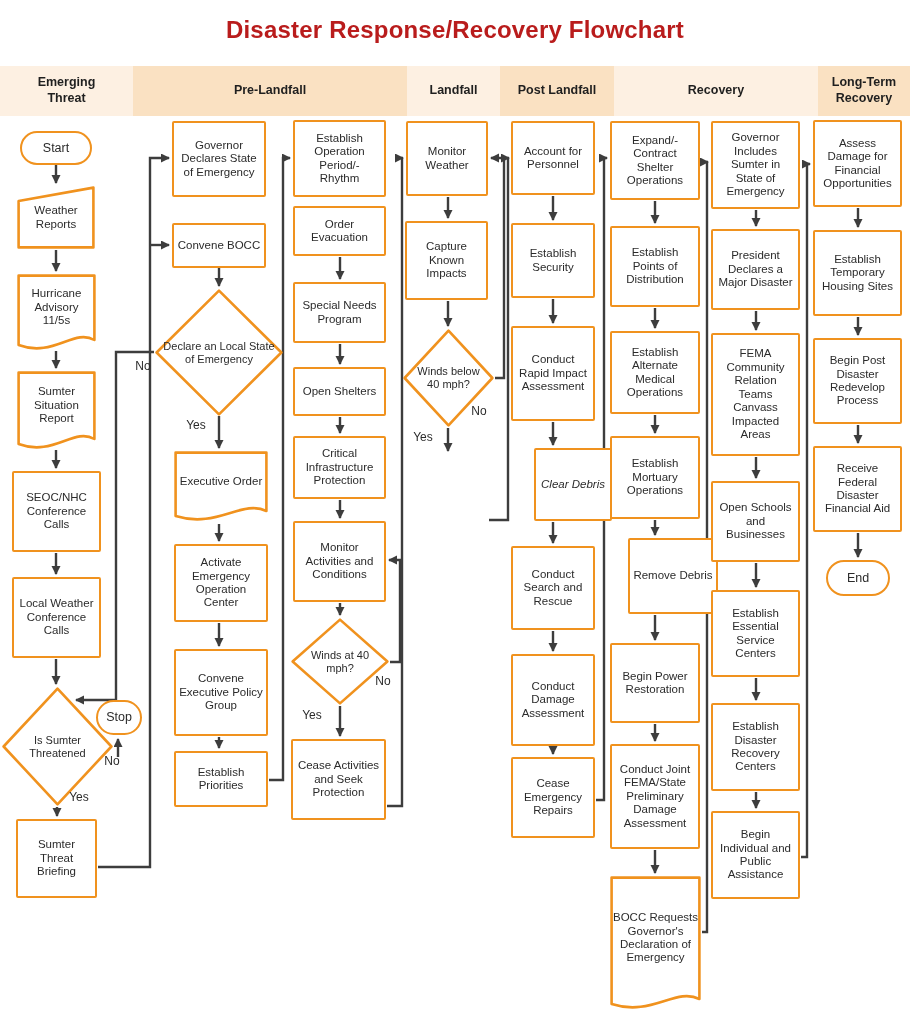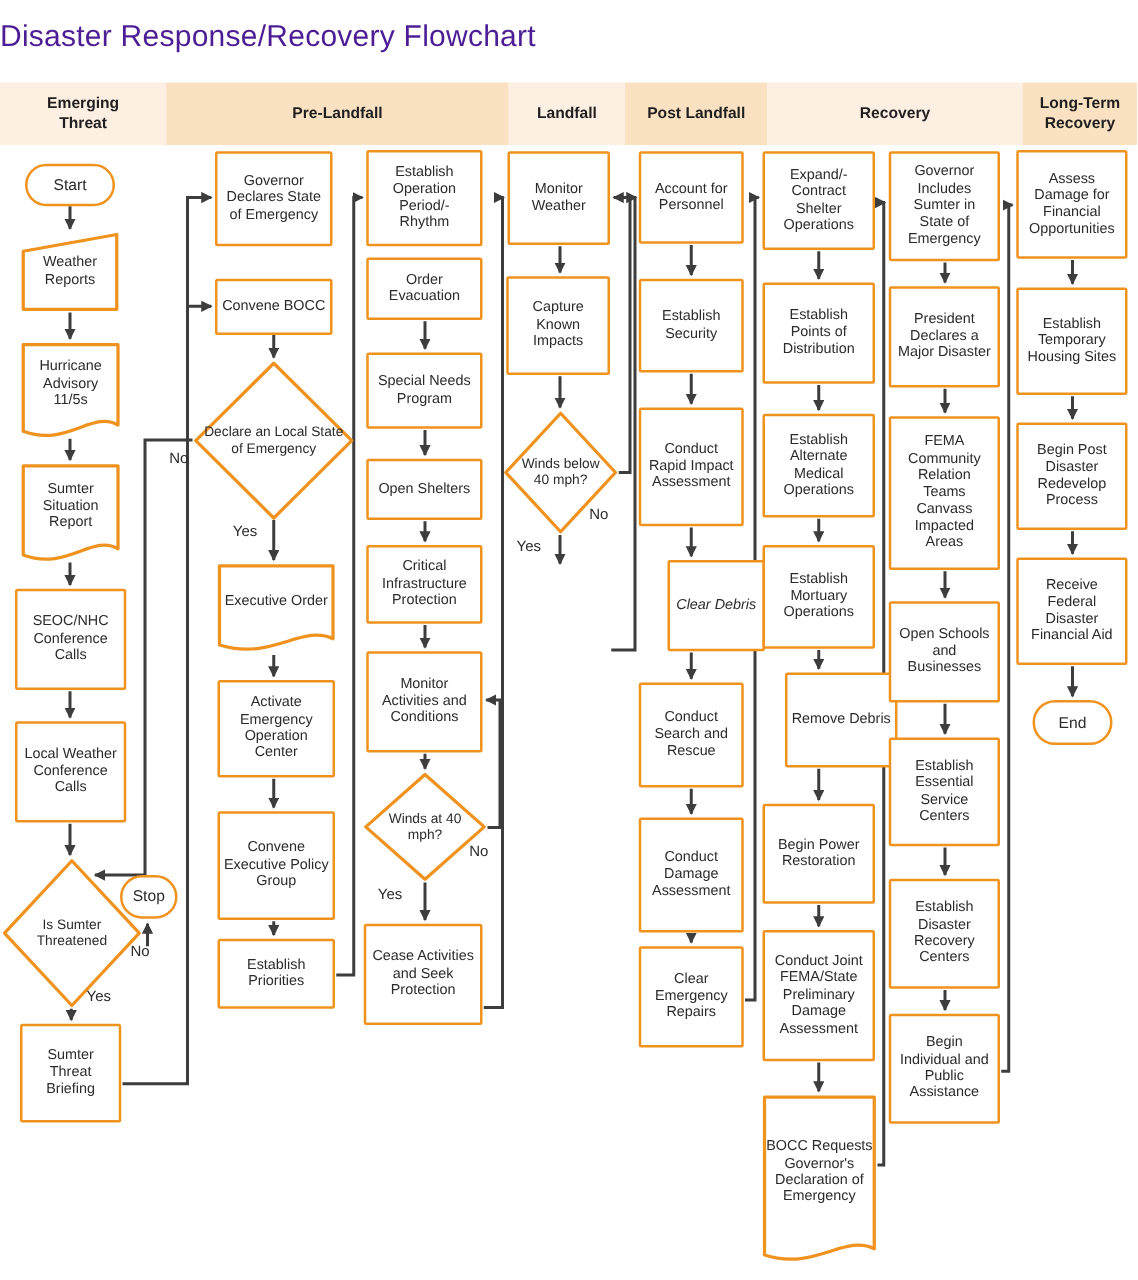--- a/index.html
+++ b/index.html
@@ -1,19 +1,19 @@
 <!DOCTYPE html>
 <html><head>
 <meta charset="utf-8">
 <style>
   html,body{margin:0;padding:0;background:#ffffff;}
   #stage{position:relative;width:910px;height:1024px;overflow:hidden;background:#ffffff;
          font-family:"Liberation Sans","DejaVu Sans",sans-serif;}
-  .title{position:absolute;top:16px;left:0;width:910px;margin:0;
-         font-size:24px;font-weight:normal;color:#4c1d95;letter-spacing:.2px;}
+  .title{position:absolute;top:16px;left:0;width:910px;margin:0;text-align:center;
+         font-size:24px;font-weight:bold;color:#b91c1c;letter-spacing:.2px;}
   .lane{position:absolute;top:66px;height:50px;display:flex;align-items:center;justify-content:center;
         text-align:center;font-weight:bold;font-size:12.5px;color:#1f1f1f;line-height:1.25;}
   .lane.light{background:#FDF0E2;}
   .lane.dark{background:#FAE1C2;}
   .lane .lbl{display:block;}
   .lane.narrow .lbl{max-width:78px;}
   #edge-layer{position:absolute;left:0;top:0;}
   .edge{fill:none;stroke:#3d3d3d;stroke-width:2.4px;}
   .node{position:absolute;box-sizing:border-box;color:#2b2b2b;}
   .node.process{background:#fff;border:2.4px solid #F0921E;border-radius:2px;}
@@ -234,21 +234,21 @@
     <div class="node process" data-name="node-clear-debris" style="left: 534px; top: 448px; width: 78px; height: 73px; font-style: italic;">
       <div class="label" data-name="node-label">Clear Debris</div>
     </div>
     <div class="node process" data-name="node-conduct-search-and-rescue" style="left: 511px; top: 546px; width: 84px; height: 84px;">
       <div class="label" data-name="node-label">Conduct Search and Rescue</div>
     </div>
     <div class="node process" data-name="node-conduct-damage-assessment" style="left: 511px; top: 654px; width: 84px; height: 92px;">
       <div class="label" data-name="node-label">Conduct Damage Assessment</div>
     </div>
     <div class="node process" data-name="node-make-emergency-repairs" style="left: 511px; top: 757px; width: 84px; height: 81px;">
-      <div class="label" data-name="node-label">Clear Emergency Repairs</div>
+      <div class="label" data-name="node-label">Cease Emergency Repairs</div>
     </div>
     <div class="node process" data-name="node-expand-contract-shelter-operations" style="left: 610px; top: 121px; width: 90px; height: 79px;">
       <div class="label" data-name="node-label">Expand/- Contract Shelter Operations</div>
     </div>
     <div class="node process" data-name="node-establish-points-of-distribution" style="left: 610px; top: 226px; width: 90px; height: 81px;">
       <div class="label" data-name="node-label">Establish Points of Distribution</div>
     </div>
     <div class="node process" data-name="node-establish-alternate-medical-operations" style="left: 610px; top: 331px; width: 90px; height: 83px;">
       <div class="label" data-name="node-label">Establish Alternate Medical Operations</div>
     </div>

